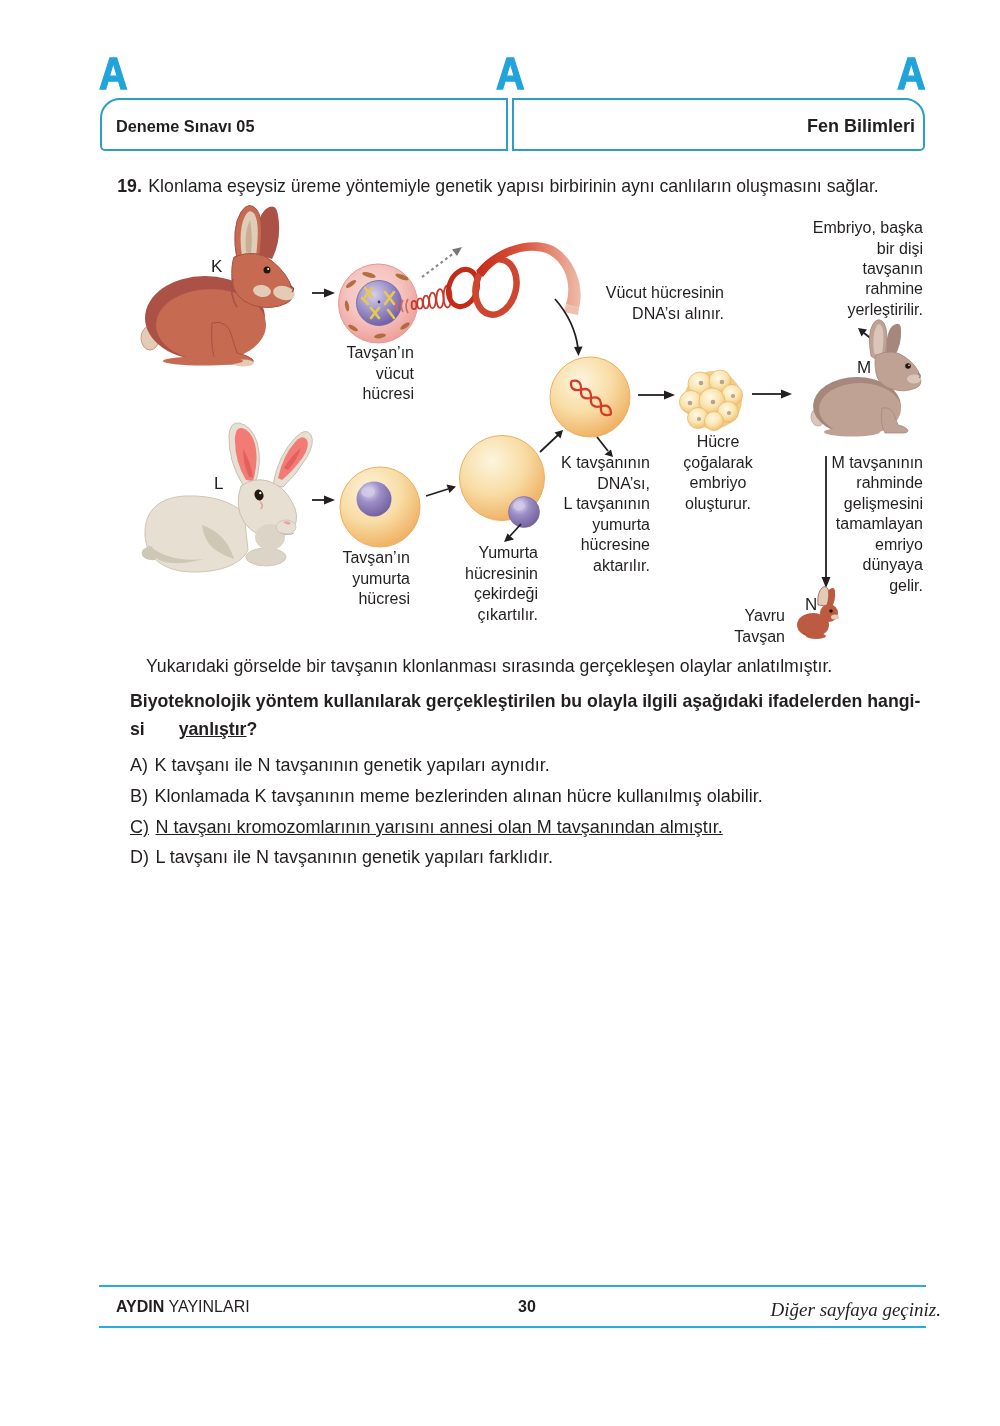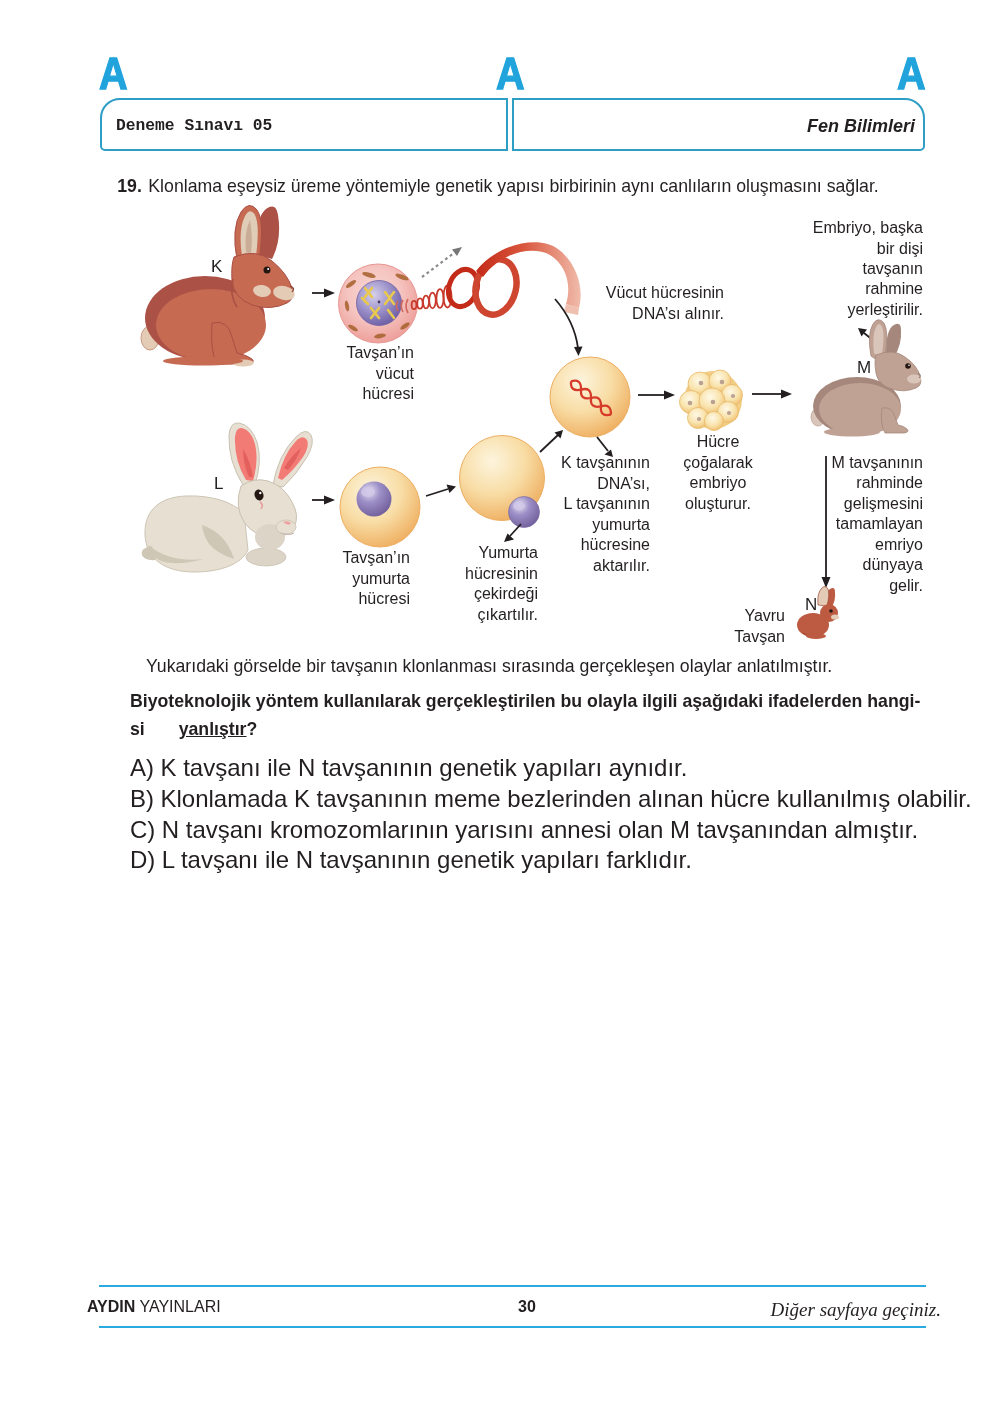--- a/index.html
+++ b/index.html
@@ -4,35 +4,35 @@
 <style>
   html,body{margin:0;padding:0;}
   body{width:1000px;height:1426px;position:relative;background:#fff;
        font-family:"Liberation Sans", sans-serif;color:#1a1a1a;}
   .abs{position:absolute;}
   .bigA{position:absolute;color:#21A3DC;font-weight:bold;font-size:44px;line-height:1;-webkit-text-stroke:1.3px #21A3DC;transform:scaleX(0.9);transform-origin:0 0;}
   .hdrbox{position:absolute;top:98px;height:53px;border:2px solid #2E9EC4;box-sizing:border-box;background:#fff;}
   .hdrtext{font-weight:bold;color:#231f20;}
   .q{position:absolute;left:98px;top:178px;width:800px;font-size:17.7px;color:#231f20;line-height:1;text-align:center;}
   .para{position:absolute;font-size:17.7px;color:#231f20;line-height:1;}
-  .opt{position:absolute;left:130px;font-size:24px;color:#231f20;line-height:1;}
+  .opt{position:absolute;left:130px;font-size:18px;color:#231f20;line-height:1;}
   .blueline{position:absolute;left:99px;width:827px;height:2px;background:#29ABE2;}
   .ftext{position:absolute;font-size:16px;color:#231f20;line-height:1;}
 </style>
 </head>
 <body>
 
   <div class="bigA" style="left:99px;top:52px;">A</div>
   <div class="bigA" style="left:496px;top:52px;">A</div>
   <div class="bigA" style="left:897px;top:52px;">A</div>
 
   <div class="hdrbox" style="left:100px;width:408px;border-radius:20px 0 0 5px;"></div>
   <div class="hdrbox" style="left:512px;width:413px;border-radius:0 20px 5px 0;"></div>
-  <div class="hdrtext abs" style="left:116px;top:117.5px;line-height:1;font-size:16.3px;font-family:Liberation Mono, monospace;">Deneme Sınavı 05</div>
-  <div class="hdrtext abs" style="right:85px;top:117px;line-height:1;font-size:18px;font-style:italic;">Fen Bilimleri</div>
+  <div class="hdrtext abs" style="left:116px;top:117.5px;line-height:1;font-size:16.3px;">Deneme Sınavı 05</div>
+  <div class="hdrtext abs" style="right:85px;top:117px;line-height:1;font-size:18px;">Fen Bilimleri</div>
 
   <div class="q"><b>19.</b><span style="display:inline-block;width:6.5px"></span>Klonlama eşeysiz üreme yöntemiyle genetik yapısı birbirinin aynı canlıların oluşmasını sağlar.</div>
 
   <div class="abs" style="left:100px;top:205px;width:830px;height:445px;" id="diag">
   <svg width="830" height="445" viewBox="0 0 830 445" style="font-family:'Liberation Sans',sans-serif;">
     <defs>
       <radialGradient id="pinkCell" cx="45%" cy="38%" r="62%">
         <stop offset="0%" stop-color="#F8D8D4"></stop>
           <stop offset="55%" stop-color="#F5C4C0"></stop>
         <stop offset="88%" stop-color="#F0A9A4"></stop>
@@ -305,20 +305,20 @@
     <text x="438" y="394" font-size="16" fill="#231f20" text-anchor="end">çekirdeği</text>
     <text x="438" y="414.5" font-size="16" fill="#231f20" text-anchor="end">çıkartılır.</text>
   </svg>
   </div>
 
   <div class="para" style="left:130px;top:658px;width:820px;margin-left:16px;">Yukarıdaki görselde bir tavşanın klonlanması sırasında gerçekleşen olaylar anlatılmıştır.</div>
   <div class="para" style="left:130px;top:687px;width:810px;font-weight:bold;line-height:28px;">Biyoteknolojik yöntem kullanılarak gerçekleştirilen bu olayla ilgili aşağıdaki ifadelerden hangi-<br>si <span style="text-decoration:underline;margin-left:29px;">yanlıştır</span>?</div>
 
   <div class="opt" style="top:756px;">A)<span style="display:inline-block;width:6.5px"></span>K tavşanı ile N tavşanının genetik yapıları aynıdır.</div>
   <div class="opt" style="top:786.5px;">B)<span style="display:inline-block;width:6.5px"></span>Klonlamada K tavşanının meme bezlerinden alınan hücre kullanılmış olabilir.</div>
-  <div class="opt" style="top:818px;">C)<span style="display:inline-block;width:6.5px"></span>N tavşanı kromozomlarının yarısını annesi olan M tavşanından almıştır.</div>
+  <div class="opt" style="top:818px;text-decoration:underline;">C)<span style="display:inline-block;width:6.5px"></span>N tavşanı kromozomlarının yarısını annesi olan M tavşanından almıştır.</div>
   <div class="opt" style="top:848px;">D)<span style="display:inline-block;width:6.5px"></span>L tavşanı ile N tavşanının genetik yapıları farklıdır.</div>
 
   <div class="blueline" style="top:1285px;"></div>
   <div class="blueline" style="top:1326px;"></div>
-  <div class="ftext" style="left:87px;top:1299px;text-align:center;"><b>AYDIN</b> YAYINLARI</div>
+  <div class="ftext" style="left:116px;top:1299px;text-align:center;"><b>AYDIN</b> YAYINLARI</div>
   <div class="ftext" style="left:518px;top:1299px;font-weight:bold;">30</div>
   <div class="ftext" style="right:59px;top:1300px;font-style:italic;font-size:19px;font-family:Liberation Serif, serif;">Diğer sayfaya geçiniz.</div>
 
 </body></html>

